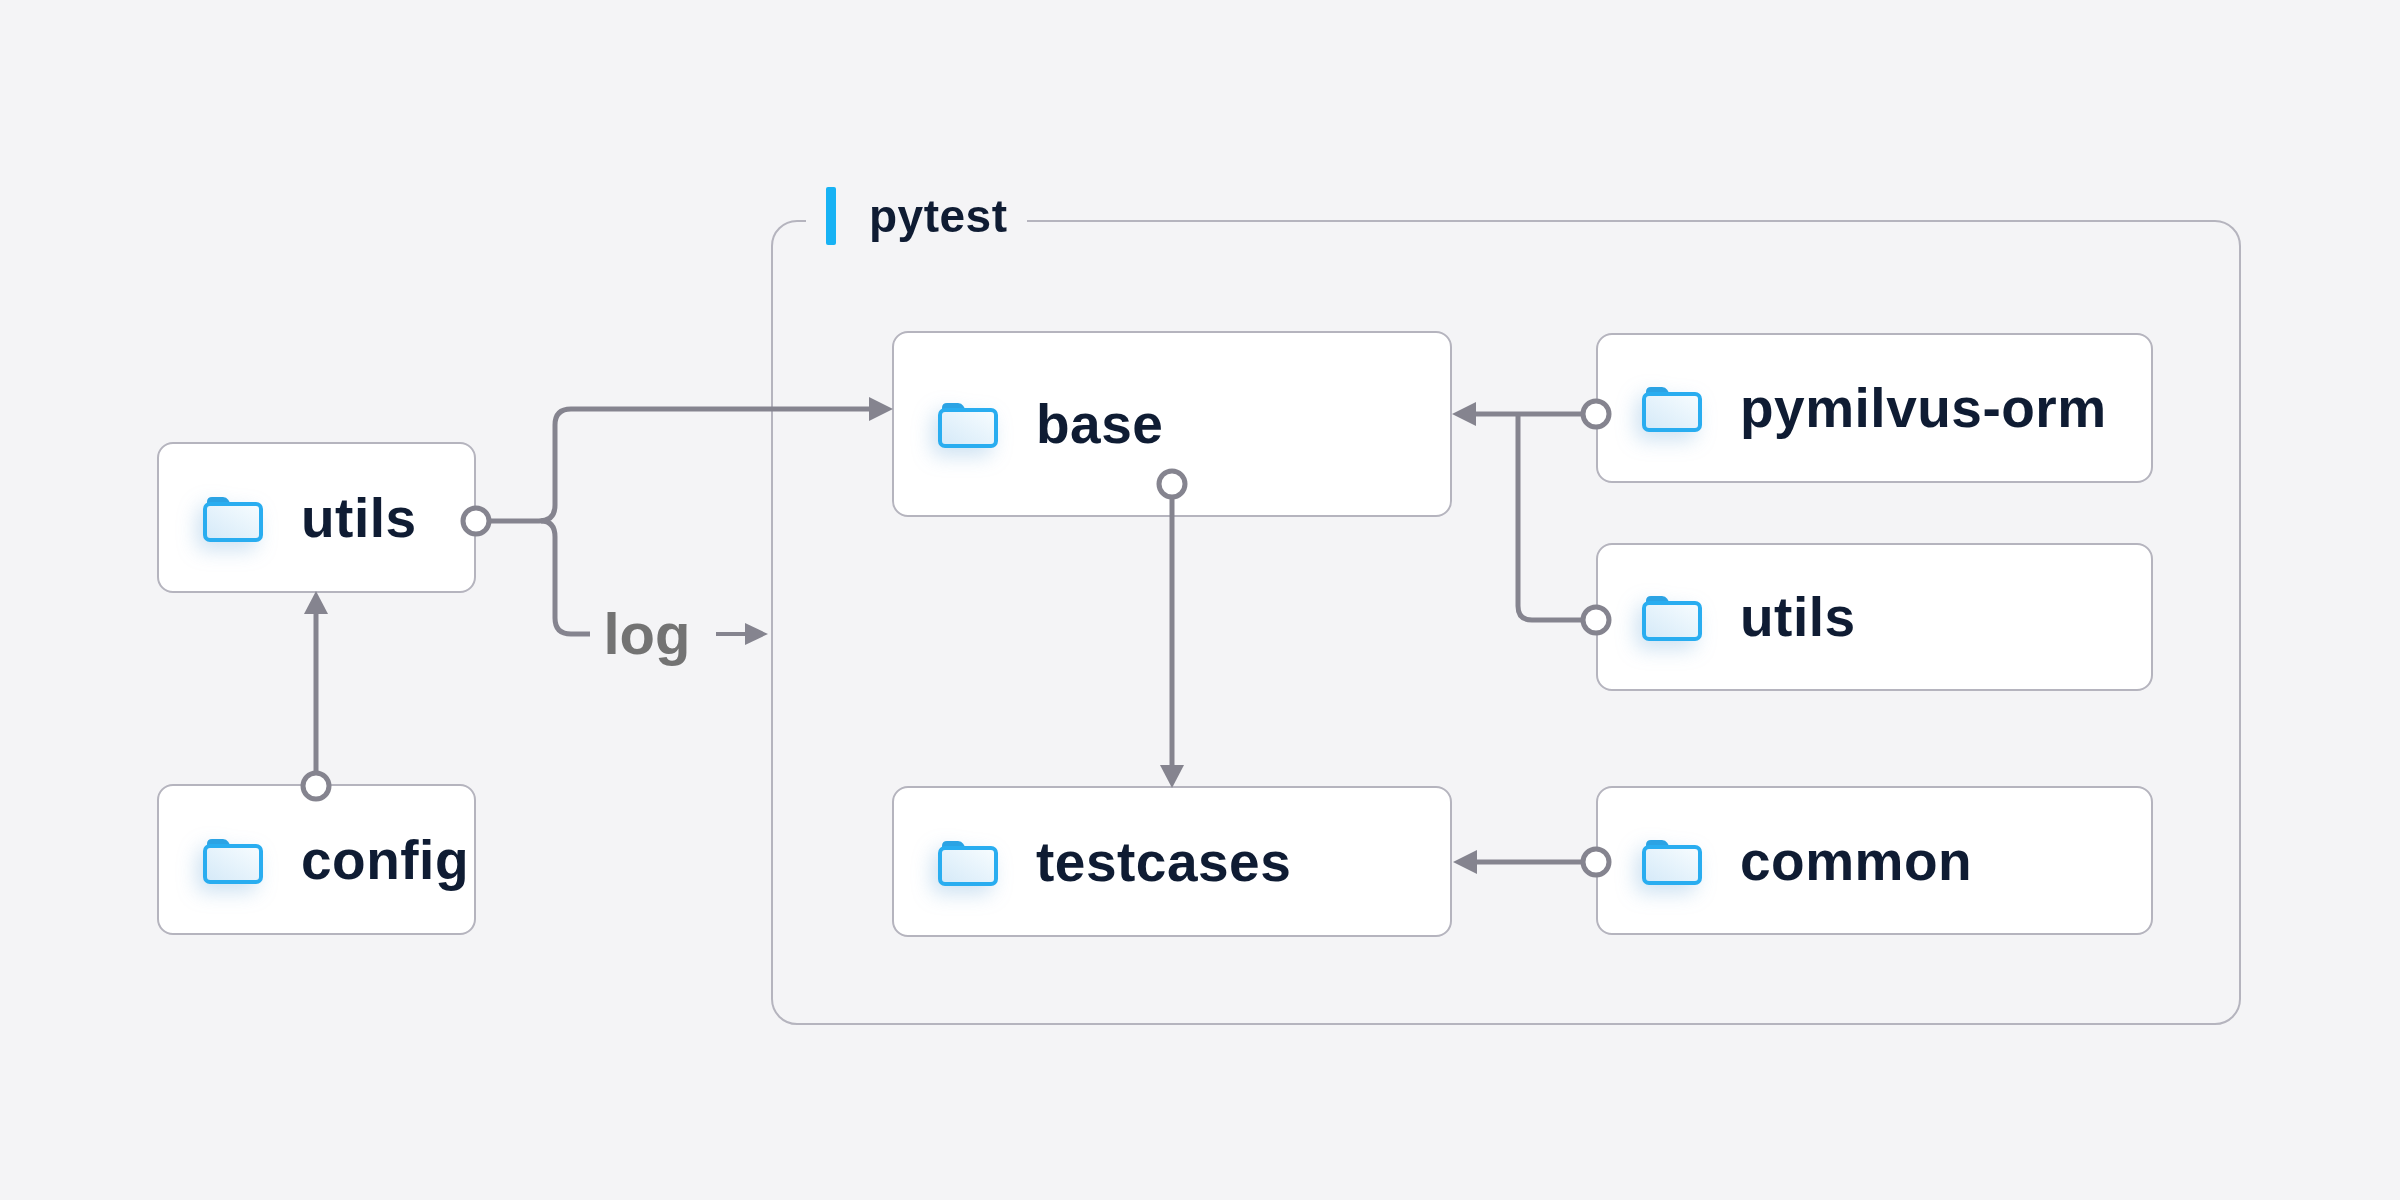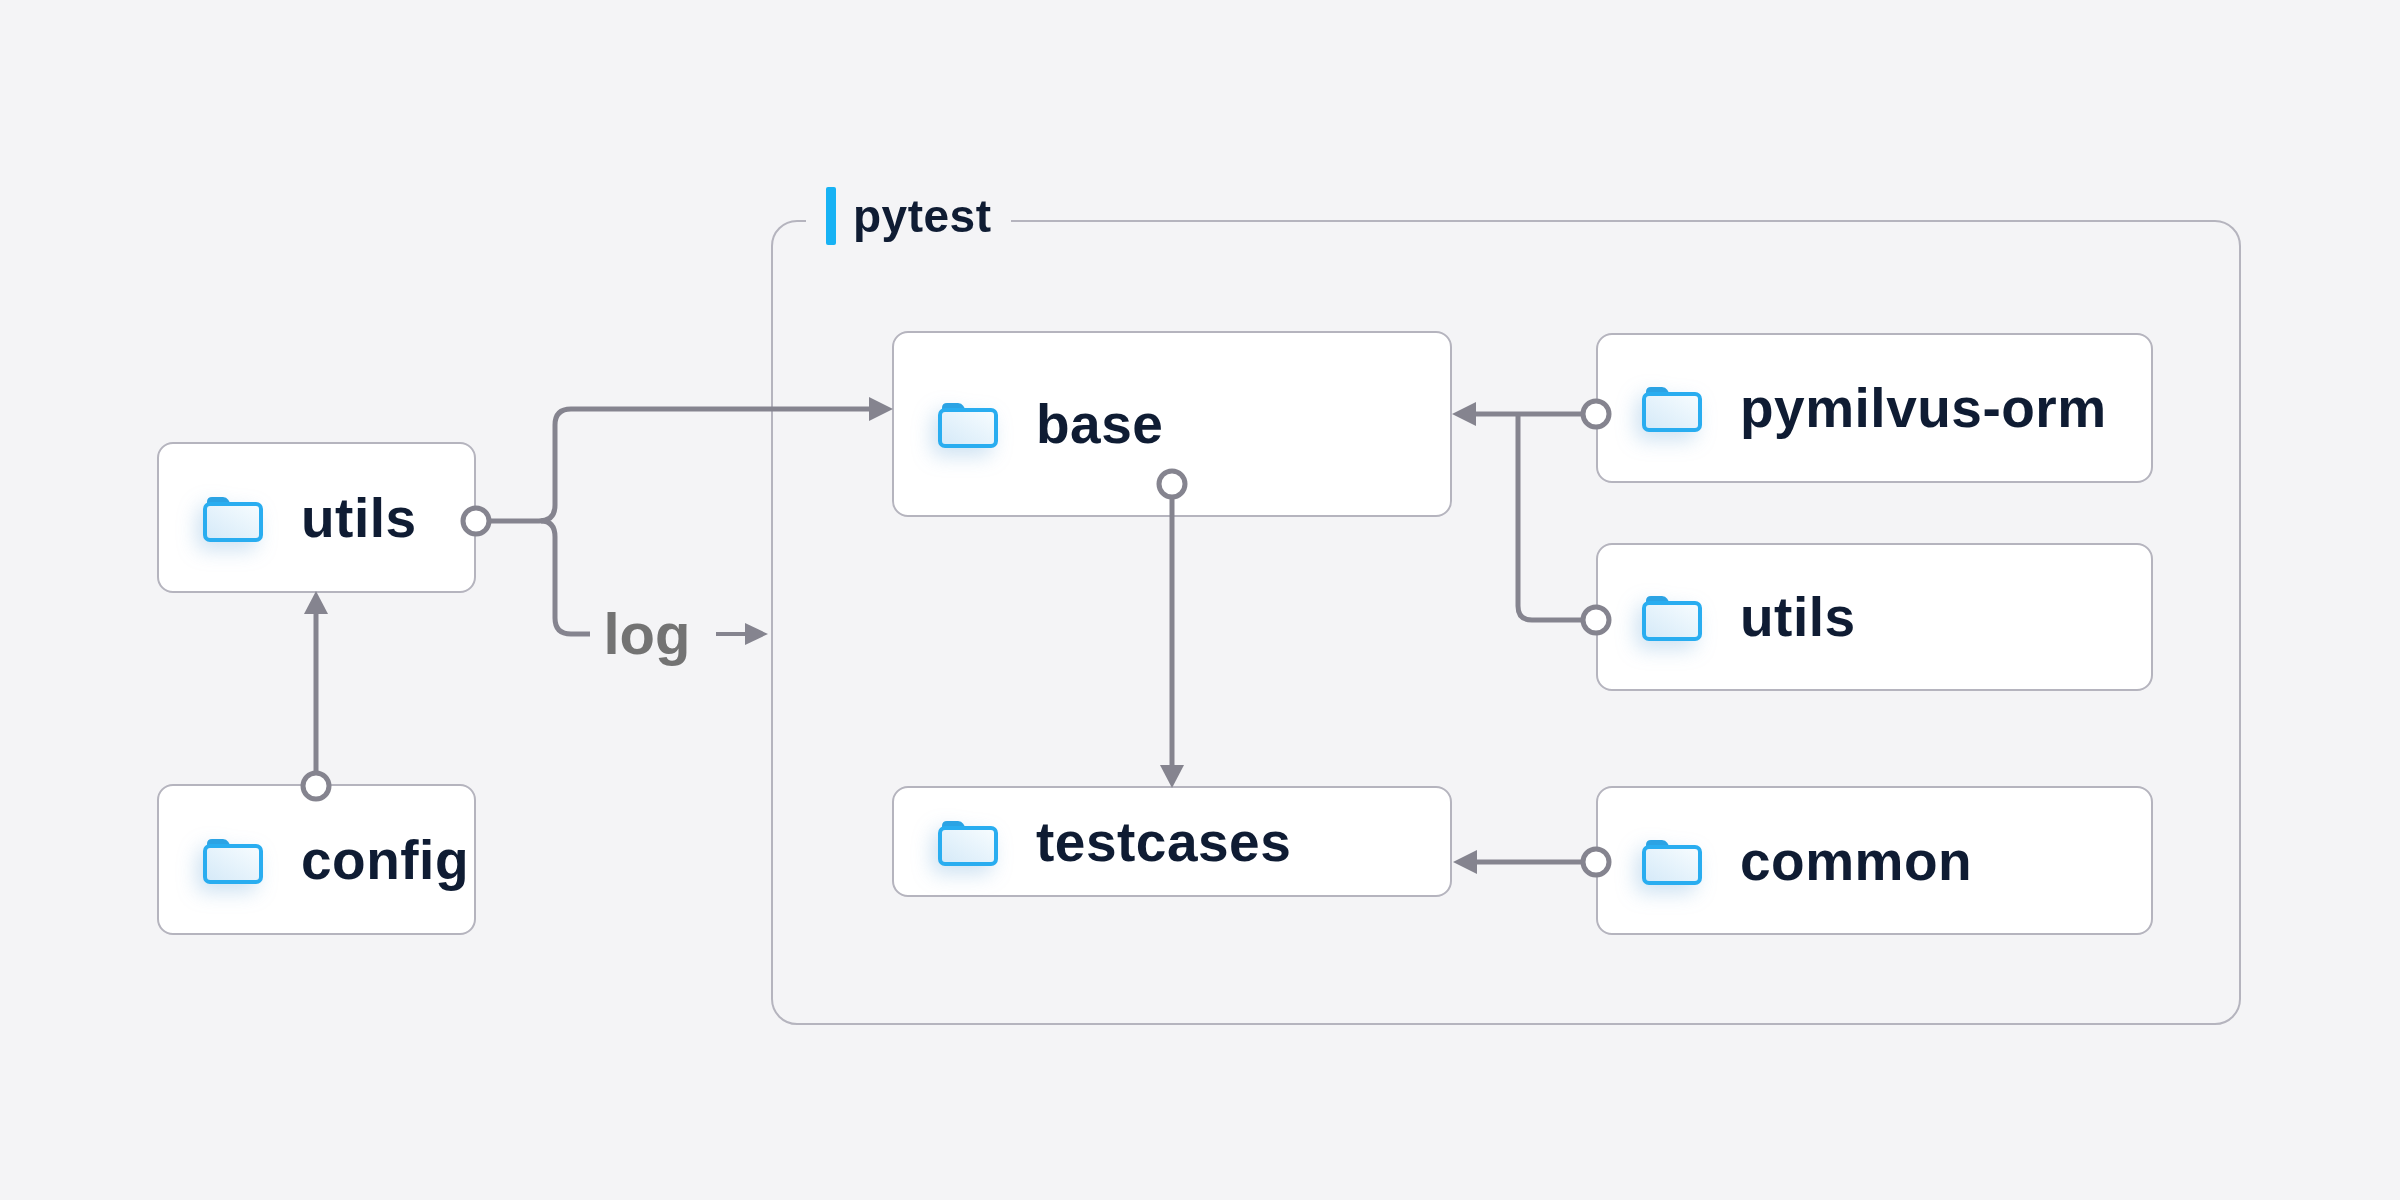--- a/index.html
+++ b/index.html
@@ -18,21 +18,21 @@
     border-radius:26px;
     box-sizing:border-box;
     z-index:1;
   }
   .group-label{
     position:absolute;
     left:806px;top:184px;
     height:64px;
     padding:0 20px;
     background:#f4f4f6;
-    display:flex;align-items:center;gap:17px;
+    display:flex;align-items:center;gap:33px;
     z-index:4;
   }
   .group-label .accent-bar{
     width:10px;height:58px;
     background:#17b2f4;
     border-radius:2px;
   }
   .group-label .group-title{
     font-size:46px;
     font-weight:700;
@@ -53,21 +53,21 @@
   .node .label{
     font-size:55px;
     font-weight:700;
     color:#0f1c33;
     letter-spacing:0.5px;
     white-space:nowrap;
   }
   .node-utils      {left:157px; top:442px; width:319px; height:151px;}
   .node-config     {left:157px; top:784px; width:319px; height:151px;}
   .node-base       {left:892px; top:331px; width:560px; height:186px;}
-  .node-testcases  {left:892px; top:786px; width:560px; height:111px;}
+  .node-testcases  {left:892px; top:786px; width:560px; height:151px;}
   .node-pymilvus   {left:1596px;top:333px; width:557px; height:150px;}
   .node-check      {left:1596px;top:543px; width:557px; height:148px;}
   .node-common     {left:1596px;top:786px; width:557px; height:149px;}
   .folder{
     flex:0 0 auto;
     filter:drop-shadow(-6px 8px 10px rgba(80,150,210,0.28));
   }
   
   #wires{
     position:absolute;left:0;top:0;width:2400px;height:1200px;

